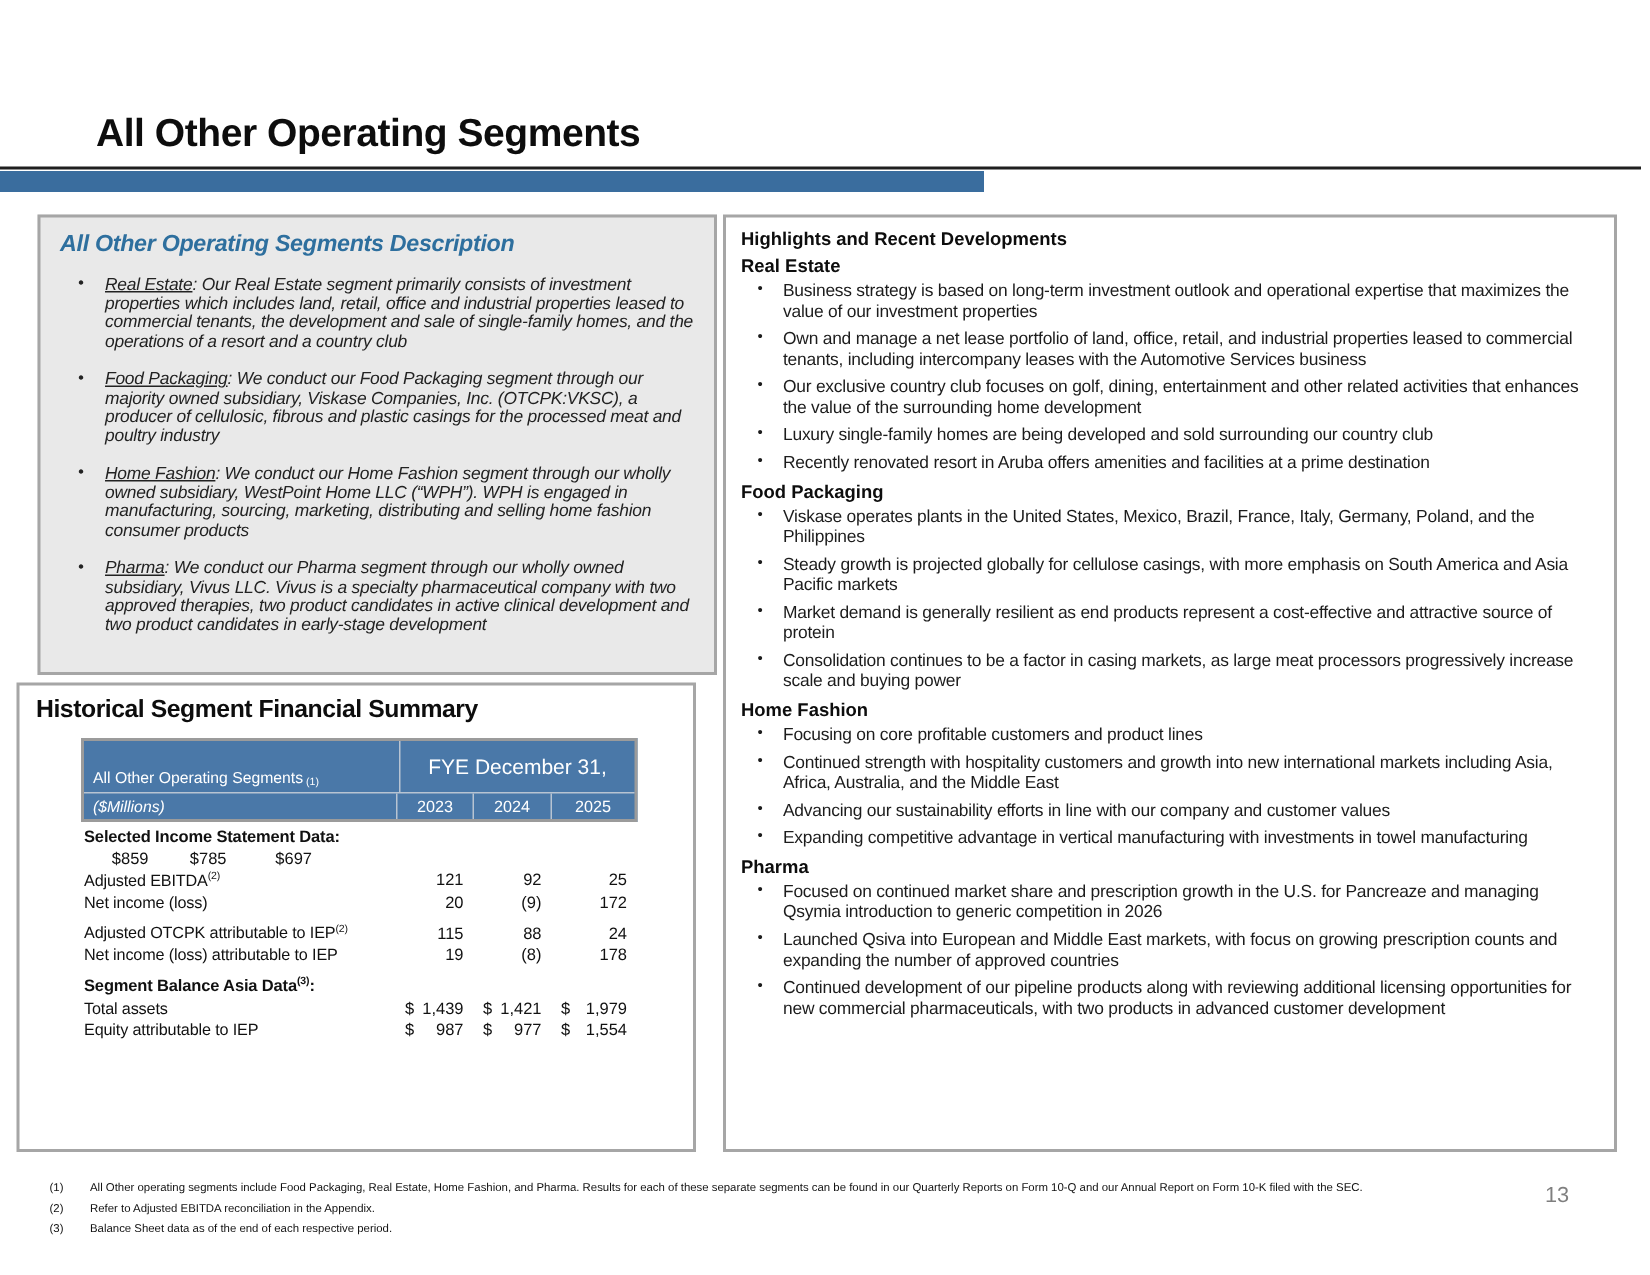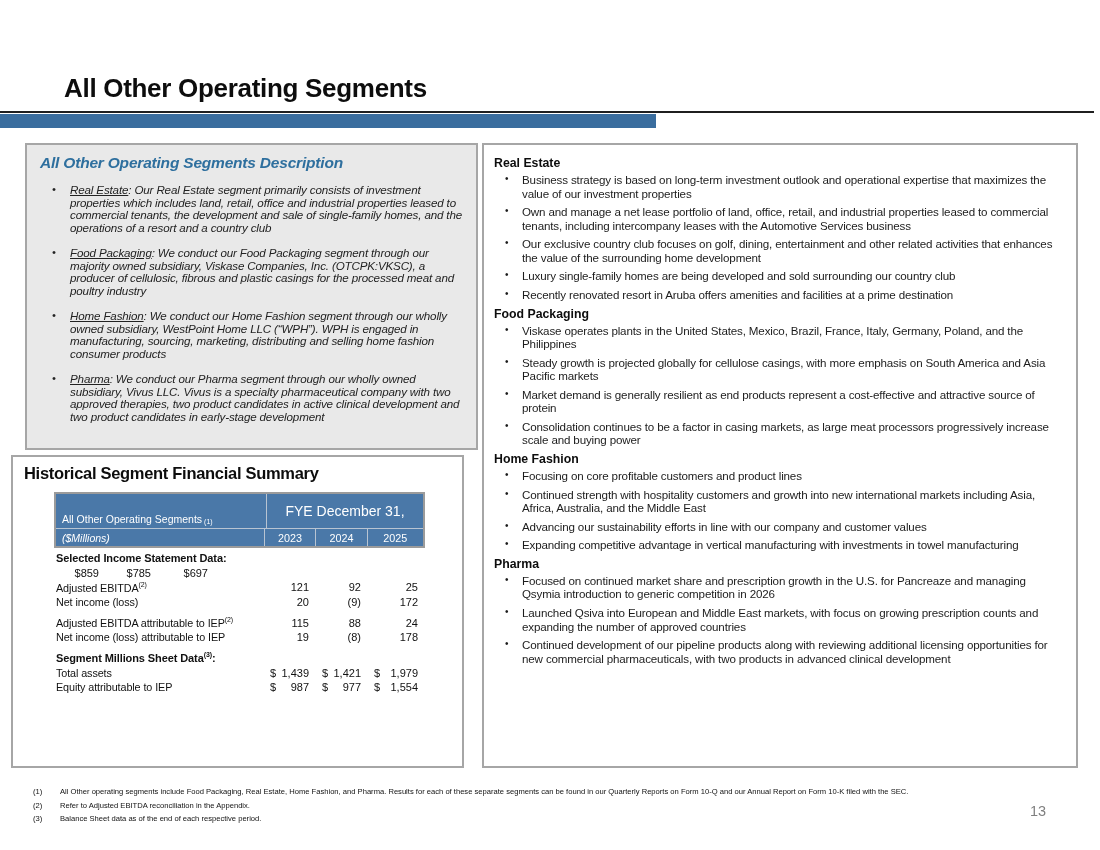--- a/index.html
+++ b/index.html
@@ -76,21 +76,21 @@
   .hl-list li{
     position:relative;padding-left:28px;margin-bottom:5px;
     font-size:11.6px;line-height:1.17;letter-spacing:-0.15px;color:#1c1c1c;
   }
   .hl-list li::before{content:"•";position:absolute;left:11px;top:0;font-size:10px;}
 
   
   .footnotes{position:absolute;left:33px;top:787px;width:990px;}
   .fn-row{display:flex;margin-bottom:4.5px;font-size:7.6px;line-height:1.2;color:#111;}
   .fn-num{width:27px;flex:0 0 27px;}
-  .page-number{position:absolute;left:1030px;top:789px;font-size:14.5px;color:var(--page-number-gray);margin-top:14px;}
+  .page-number{position:absolute;left:1030px;top:789px;font-size:14.5px;color:var(--page-number-gray);}
 </style>
 </head>
 <body>
 
 <div class="slide-title">All Other Operating Segments</div>
 <div class="title-rule"></div>
 <div class="accent-bar"></div>
 
 <div class="desc-box">
   <div class="desc-heading">All Other Operating Segments Description</div>
@@ -135,33 +135,33 @@
         <div class="cell num">92</div>
         <div class="cell num last">25</div>
       </div>
       <div class="ft-row">
         <div class="ft-label">Net income (loss)</div>
         <div class="cell num">20</div>
         <div class="cell num">(9)</div>
         <div class="cell num last">172</div>
       </div>
       <div class="ft-row gap-top">
-        <div class="ft-label"><span>Adjusted EBITDA attributable to IEP</span><sup>(2)</sup></div>
+        <div class="ft-label"><span>Adjusted OTCPK attributable to IEP</span><sup>(2)</sup></div>
         <div class="cell num">115</div>
         <div class="cell num">88</div>
         <div class="cell num last">24</div>
       </div>
       <div class="ft-row">
         <div class="ft-label">Net income (loss) attributable to IEP</div>
         <div class="cell num">19</div>
         <div class="cell num">(8)</div>
         <div class="cell num last">178</div>
       </div>
       <div class="ft-row section gap-top">
-        <div class="ft-label"><span>Segment Millions Sheet Data</span><sup>(3)</sup><span>:</span></div>
+        <div class="ft-label"><span>Segment Balance Asia Data</span><sup>(3)</sup><span>:</span></div>
       </div>
       <div class="ft-row">
         <div class="ft-label">Total assets</div>
         <div class="cell split">
             <span>$</span>
             <span>1,439</span>
           </div>
         <div class="cell split">
             <span>$</span>
             <span>1,421</span>
@@ -184,20 +184,21 @@
         <div class="cell split last">
             <span>$</span>
             <span>1,554</span>
           </div>
       </div>
     </div>
   </div>
 </div>
 
 <div class="hl-box">
+  <div class="hl-heading">Highlights and Recent Developments</div>
 
   <div class="hl-section-title">Real Estate</div>
   <ul class="hl-list">
     <li>Business strategy is based on long-term investment outlook and operational expertise that maximizes the value of our investment properties</li>
     <li>Own and manage a net lease portfolio of land, office, retail, and industrial properties leased to commercial tenants, including intercompany leases with the Automotive Services business</li>
     <li>Our exclusive country club focuses on golf, dining, entertainment and other related activities that enhances the value of the surrounding home development</li>
     <li>Luxury single-family homes are being developed and sold surrounding our country club</li>
     <li>Recently renovated resort in Aruba offers amenities and facilities at a prime destination</li>
   </ul>
 
@@ -214,21 +215,21 @@
     <li>Focusing on core profitable customers and product lines</li>
     <li>Continued strength with hospitality customers and growth into new international markets including Asia, Africa, Australia, and the Middle East</li>
     <li>Advancing our sustainability efforts in line with our company and customer values</li>
     <li>Expanding competitive advantage in vertical manufacturing with investments in towel manufacturing</li>
   </ul>
 
   <div class="hl-section-title">Pharma</div>
   <ul class="hl-list">
     <li>Focused on continued market share and prescription growth in the U.S. for Pancreaze and managing Qsymia introduction to generic competition in 2026</li>
     <li>Launched Qsiva into European and Middle East markets, with focus on growing prescription counts and expanding the number of approved countries</li>
-    <li>Continued development of our pipeline products along with reviewing additional licensing opportunities for new commercial pharmaceuticals, with two products in advanced clinical development</li>
+    <li>Continued development of our pipeline products along with reviewing additional licensing opportunities for new commercial pharmaceuticals, with two products in advanced customer development</li>
   </ul>
 </div>
 
 <div class="footnotes">
   <div class="fn-row">
     <span class="fn-num">(1)</span>
     <span class="fn-text">All Other operating segments include Food Packaging, Real Estate, Home Fashion, and Pharma. Results for each of these separate segments can be found in our Quarterly Reports on Form 10-Q and our Annual Report on Form 10-K filed with the SEC.</span>
   </div>
   <div class="fn-row">
     <span class="fn-num">(2)</span>

